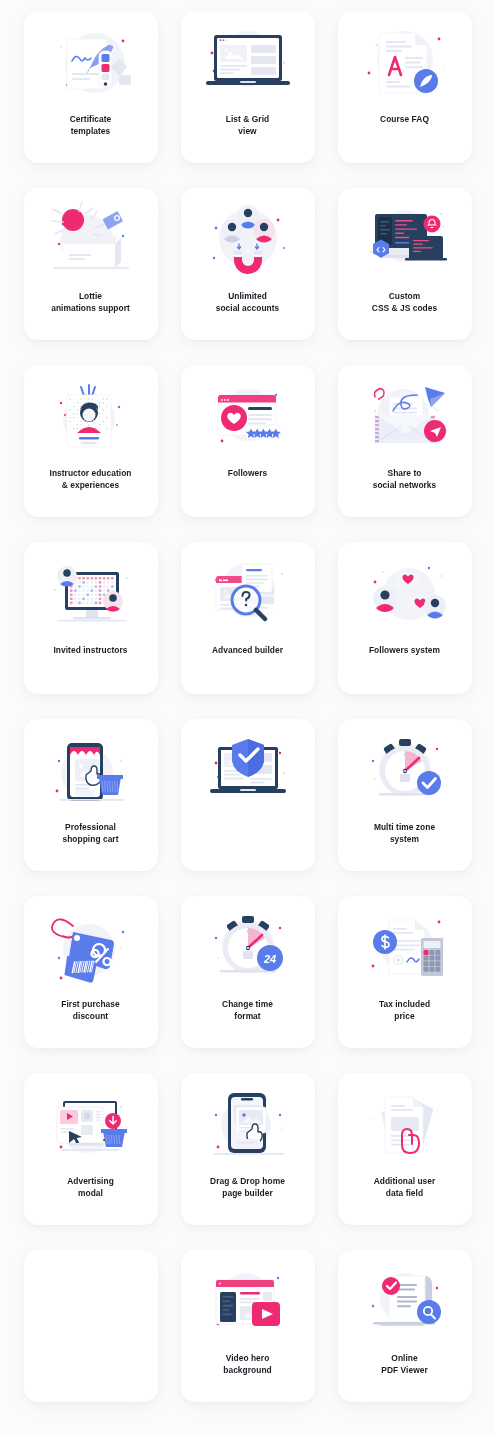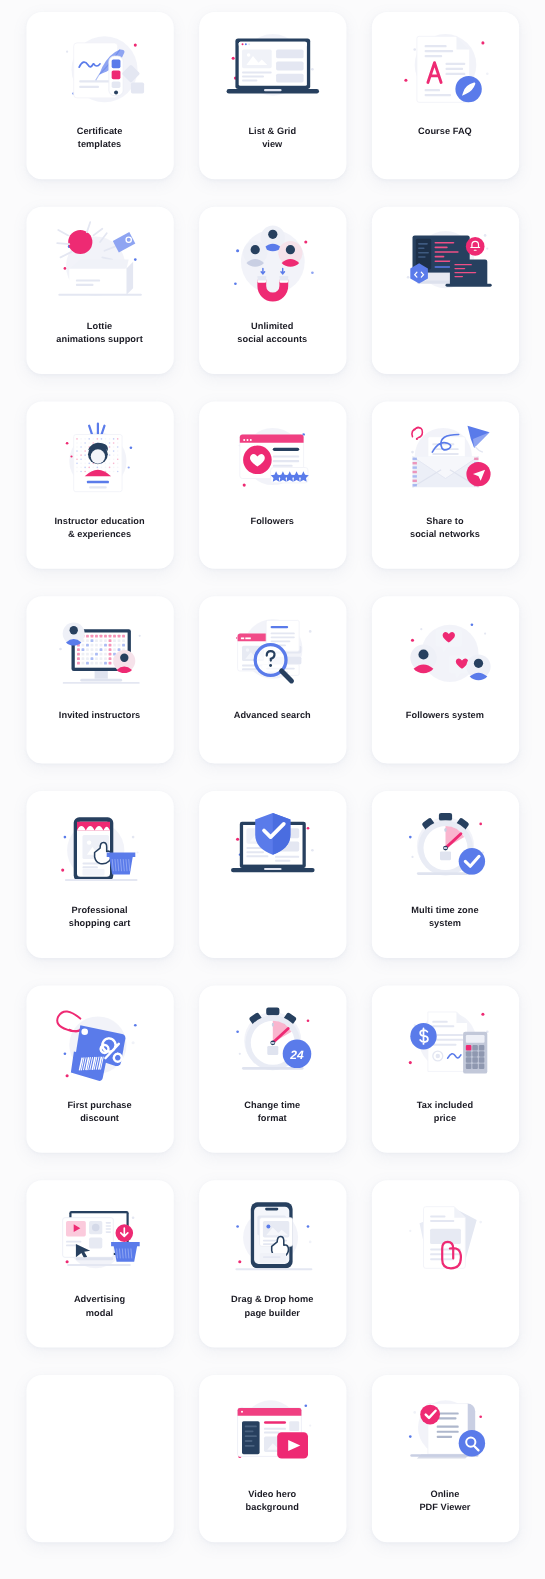--- a/index.html
+++ b/index.html
@@ -229,20 +229,22 @@
           <rect x="60" y="43.6" width="10" height="1.2" rx="0.8" fill="#ef4f86"></rect>
           <rect x="60" y="47.2" width="20" height="1.2" rx="0.8" fill="#ef4f86"></rect>
           <rect x="60" y="50.8" width="8" height="1.2" rx="0.8" fill="#ef4f86"></rect>
   <rect x="52" y="58" width="42" height="2.6" rx="1.3" fill="#27405f"></rect>
   <path d="M20 44 l8 -4.6 8 4.6 v9.2 l-8 4.6 -8 -4.6z" fill="#5a7bea"></path>
   <path d="M26 47.5 l-2 2.2 2 2.2 M30 47.5 l2 2.2 -2 2.2" stroke="#ffffff" stroke-width="1.1" fill="none" stroke-linecap="round"></path>
   <circle cx="79" cy="24" r="8.5" fill="#ee2a73"></circle>
   <path d="M76 25 v-2.5 a3 3 0 0 1 6 0 v2.5z M75 25 h8 M78.2 27.5 h1.6" stroke="#ffffff" stroke-width="1.1" fill="none" stroke-linecap="round"></path>
 </svg>
       </div>
+      <div class="card-label">Custom
+CSS &amp; JS codes</div>
     </div>
     <div class="card">
       <div class="art">
         <svg viewBox="0 0 104 80" xmlns="http://www.w3.org/2000/svg">
   <circle cx="50" cy="42" r="26" fill="#e8eaf4" opacity="0.55"></circle>
   <circle cx="22" cy="26" r="1.2" fill="#ee2a73"></circle>
           <circle cx="80" cy="30" r="1.2" fill="#5a7bea"></circle>
           <circle cx="26" cy="38" r="1" fill="#ee2a73"></circle>
           <circle cx="78" cy="48" r="1" fill="#8ea4f2"></circle>
   <path d="M42 10 l4 12 M56 10 l-4 12 M50 8 v12" stroke="#5a7bea" stroke-width="2" stroke-linecap="round"></path>
@@ -555,21 +557,21 @@
           <rect x="50" y="31.8" width="14" height="1.6" rx="0.8" fill="#e4e7f2"></rect>
   <rect x="42" y="50" width="34" height="10" rx="1.5" fill="#ffffff" stroke="#f1f2f8" stroke-width="0.8"></rect>
   <rect x="46" y="53" width="26" height="1.6" rx="0.8" fill="#e4e7f2"></rect>
           <rect x="46" y="56.4" width="20" height="1.6" rx="0.8" fill="#e4e7f2"></rect>
   <circle cx="50" cy="46" r="14" fill="#ffffff" fill-opacity="0.65" stroke="#5a7bea" stroke-width="3"></circle>
   <path d="M60 56 l9 9" stroke="#27405f" stroke-width="4.5" stroke-linecap="round"></path>
   <path d="M46.5 42 q0 -4 3.5 -4 q4 0 3.5 3.5 q-0.4 2.6 -3.3 3.4 v1.6" stroke="#27405f" stroke-width="2" fill="none" stroke-linecap="round"></path>
   <circle cx="50" cy="51" r="1.3" fill="#27405f"></circle>
 </svg>
       </div>
-      <div class="card-label">Advanced search</div>
+      <div class="card-label">Advanced builder</div>
     </div>
     <div class="card">
       <div class="art">
         <svg viewBox="0 0 104 80" xmlns="http://www.w3.org/2000/svg">
   <circle cx="56" cy="40" r="26" fill="#e8eaf4" opacity="0.55"></circle>
   <circle cx="22" cy="28" r="1.4" fill="#ee2a73"></circle>
           <circle cx="76" cy="14" r="1.2" fill="#5a7bea"></circle>
           <circle cx="88" cy="22" r="1" fill="#e4e7f2"></circle>
           <circle cx="30" cy="18" r="1" fill="#e4e7f2"></circle>
   <path d="M46 18 h18 a3 3 0 0 1 3 3 v10 a3 3 0 0 1 -3 3 h-10 l-4 5 -1 -5 h-3 a3 3 0 0 1 -3 -3 v-10 a3 3 0 0 1 3 -3z" fill="#f3f5fa"></path>
@@ -853,20 +855,22 @@
   <path d="M60 12 l10 10 h-10z" fill="#f0f2f8"></path>
   <rect x="38" y="20" width="14" height="1.8" rx="0.8" fill="#e4e7f2"></rect>
           <rect x="38" y="24" width="22" height="1.8" rx="0.8" fill="#e4e7f2"></rect>
   <rect x="38" y="32" width="28" height="14" rx="1.5" fill="#e7eaf3"></rect>
   <rect x="38" y="50" width="28" height="1.8" rx="0.8" fill="#e4e7f2"></rect>
           <rect x="38" y="54.4" width="28" height="1.8" rx="0.8" fill="#e4e7f2"></rect>
           <rect x="38" y="58.8" width="22" height="1.8" rx="0.8" fill="#e4e7f2"></rect>
   <path d="M56 50 q10 -2 10 8 q0 10 -9 10 q-8 0 -8 -8 v-10 q0 -6 5 -6 q5 0 5 6 v9" stroke="#ee2a73" stroke-width="2" fill="none" stroke-linecap="round" stroke-linejoin="round"></path>
 </svg>
       </div>
+      <div class="card-label">Additional user
+data field</div>
     </div>
     <div class="card">
     </div>
     <div class="card">
       <div class="art">
         <svg viewBox="0 0 104 80" xmlns="http://www.w3.org/2000/svg">
   <circle cx="50" cy="36" r="25" fill="#e8eaf4" opacity="0.55"></circle>
   <circle cx="24" cy="18" r="1.2" fill="#f0f2f8"></circle>
           <circle cx="82" cy="16" r="1.2" fill="#5a7bea"></circle>
           <circle cx="22" cy="62" r="1.4" fill="#ee2a73"></circle>

